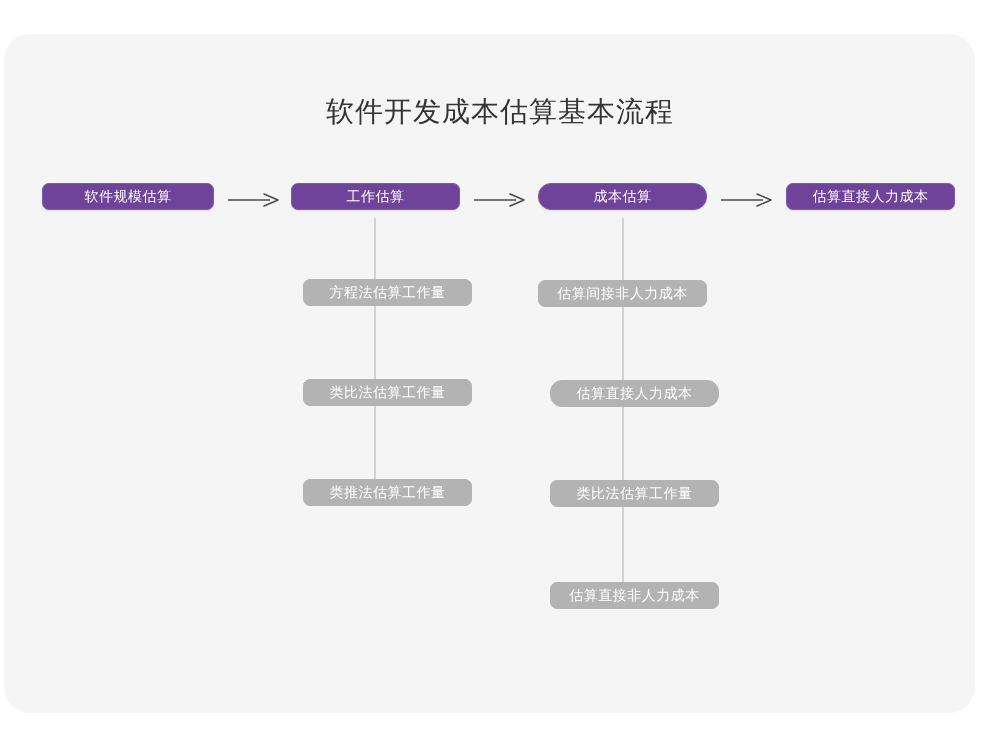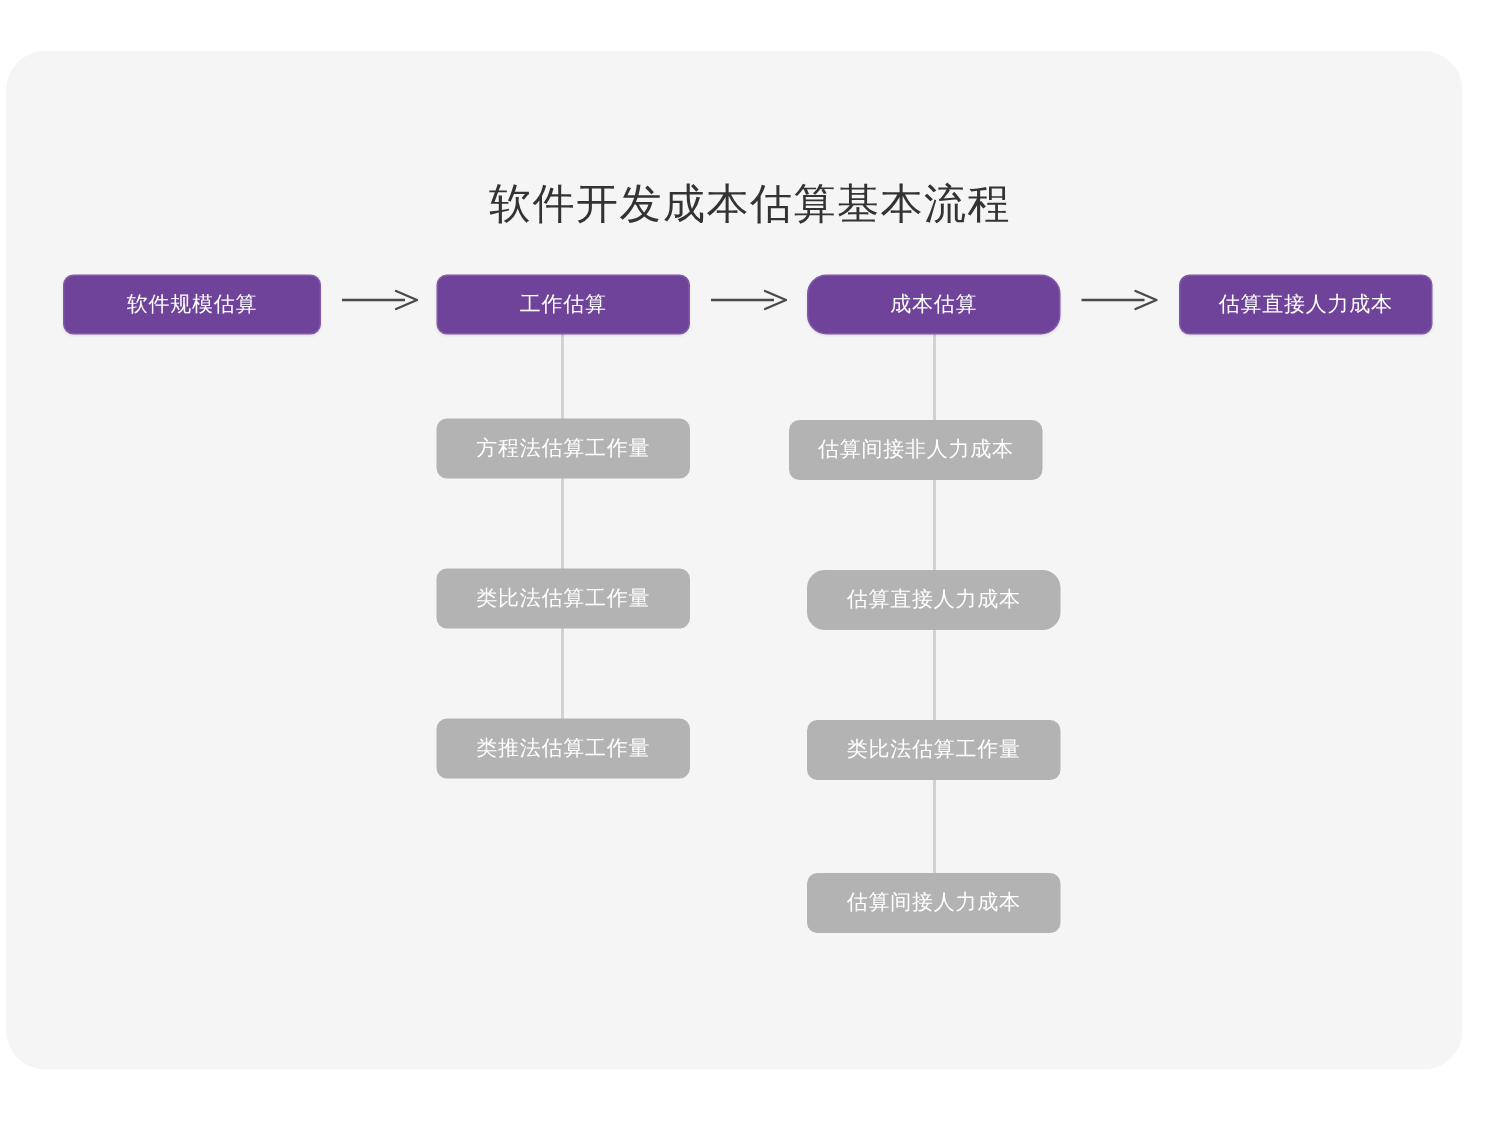--- a/index.html
+++ b/index.html
@@ -34,21 +34,20 @@
     position: absolute;
     left: 0;
     top: 93px;
     width: 1000px;
     text-align: center;
     font-size: 28px;
     letter-spacing: 1px;
     color: #333333;
     font-family: "Liberation Sans", "DejaVu Sans", sans-serif;
     white-space: nowrap;
-    margin-top: 24px;
   }
 
   
   .connector {
     position: absolute;
     width: 2px;
     background: #d2d2d2;
   }
 
   
@@ -56,33 +55,34 @@
     position: absolute;
     box-sizing: border-box;
     display: flex;
     align-items: center;
     justify-content: center;
     border-radius: 7px;
     font-size: 14px;
     letter-spacing: 0.5px;
     color: #ffffff;
     white-space: nowrap;
-    height: 40px;
+    height: 27px;
   }
 
   .node.primary {
     background: #6f4399;
     border: 1px solid #8059a8;
     box-shadow: 0 1px 2px rgba(0,0,0,0.08);
   }
 
   .node.secondary {
     background: #b3b3b3;
     border: 1px solid #b3b3b3;
     color: #ffffff;
+    margin-left: 12px;
   }
 
   
   .arrow {
     position: absolute;
     height: 24px;
     display: flex;
     align-items: center;
     justify-content: center;
     color: #4a4a4a;
@@ -131,16 +131,16 @@
       </div>
     </div>
 
   <div id="branches-layer">
       <div class="node secondary" style="left: 291px; top: 279px; width: 169px;">方程法估算工作量</div>
       <div class="node secondary" style="left: 291px; top: 379px; width: 169px;">类比法估算工作量</div>
       <div class="node secondary" style="left: 291px; top: 479px; width: 169px;">类推法估算工作量</div>
       <div class="node secondary" style="left: 526px; top: 280px; width: 169px;">估算间接非人力成本</div>
       <div class="node secondary" style="left: 538px; top: 380px; width: 169px; border-radius: 12px;">估算直接人力成本</div>
       <div class="node secondary" style="left: 538px; top: 480px; width: 169px;">类比法估算工作量</div>
-      <div class="node secondary" style="left: 538px; top: 582px; width: 169px;">估算间接人力成本</div>
+      <div class="node secondary" style="left: 538px; top: 582px; width: 169px;">估算直接非人力成本</div>
     </div>
 
 </div>
 
 </body></html>

